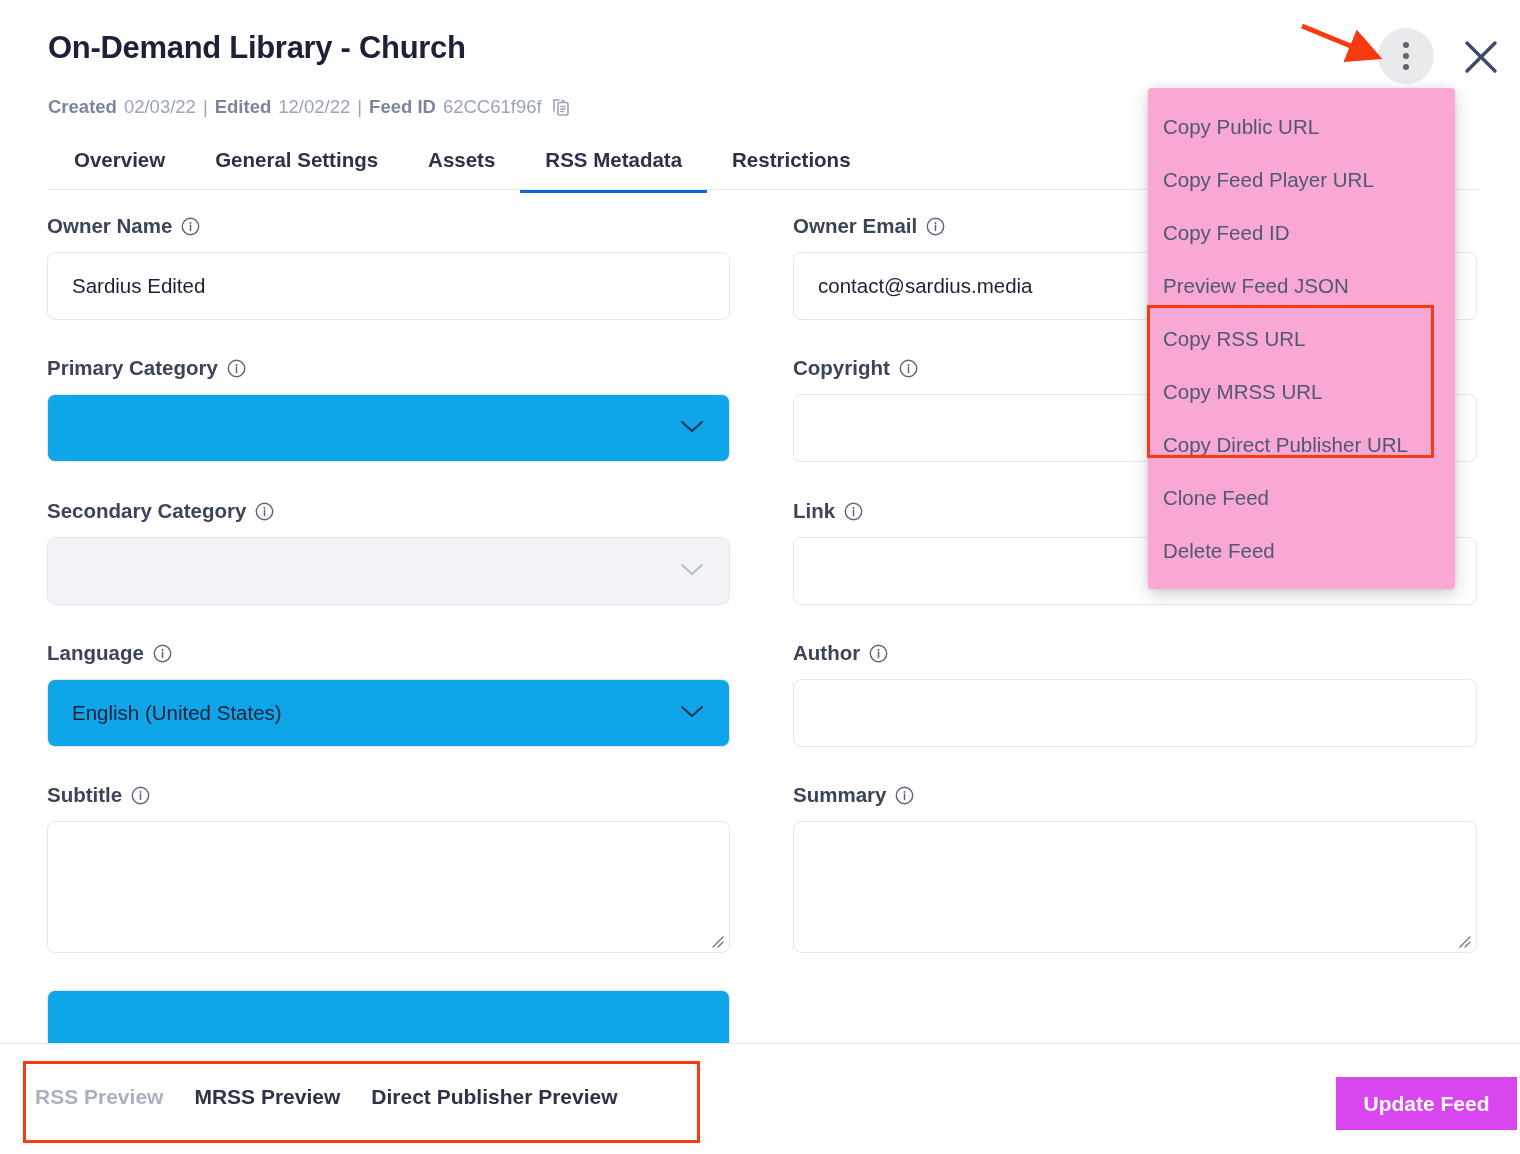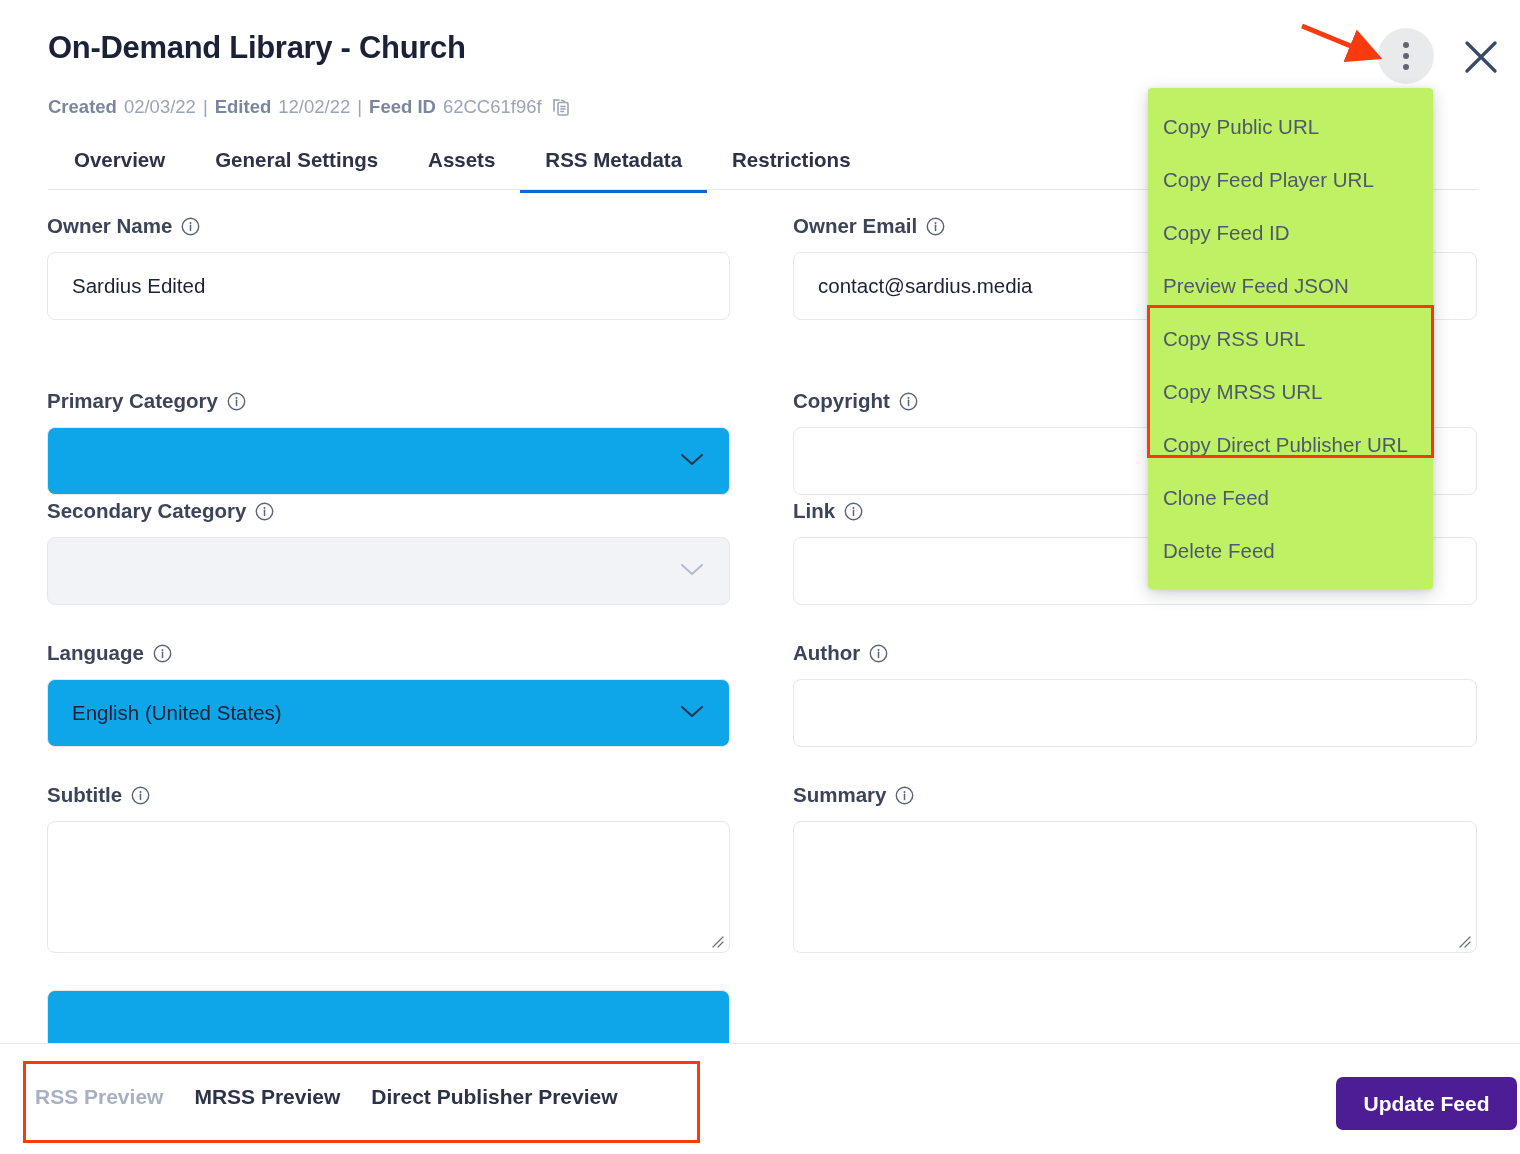--- a/index.html
+++ b/index.html
@@ -173,32 +173,32 @@
     position: relative;
   }
   .resize-grip {
     position: absolute;
     right: 5px; bottom: 4px;
     width: 16px; height: 16px;
   }
 
   
   .row1 { top: 24px; }
-  .row2 { top: 166px; margin-top: 33px; }
+  .row2 { top: 166px; }
   .row3 { top: 309px; }
   .row4 { top: 451px; }
   .row5 { top: 593px; }
   .row6 { top: 800px; }
 
   
   .menu {
     position: absolute;
     left: 1148px; top: 88px;
-    width: 285px;
-    background: #bef264;
+    width: 307px;
+    background: #f9a8d4;
     border-radius: 4px;
     box-shadow: 0 5px 18px rgba(22,30,55,0.20), 0 1px 4px rgba(22,30,55,0.10);
     padding: 12px 0 12px 0;
     z-index: 40;
   }
   .menu-item {
     height: 53px;
     display: flex;
     align-items: center;
     padding: 0 0 0 15px;
@@ -248,22 +248,22 @@
     position: absolute;
     left: 23px; top: 1061px;
     width: 677px; height: 82px;
     border: 3px solid #f83a10;
     pointer-events: none;
   }
   .update-btn {
     position: absolute;
     left: 1336px; top: 1077px;
     width: 181px; height: 53px;
-    background: #4c1d95;
-    border-radius: 7px;
+    background: #d946ef;
+    border-radius: 0;
     color: #ffffff;
     font-size: 21px;
     font-weight: bold;
     display: flex;
     align-items: center;
     justify-content: center;
     cursor: pointer;
     border: none;
     font-family: "Liberation Sans", sans-serif;
     text-align: center;

